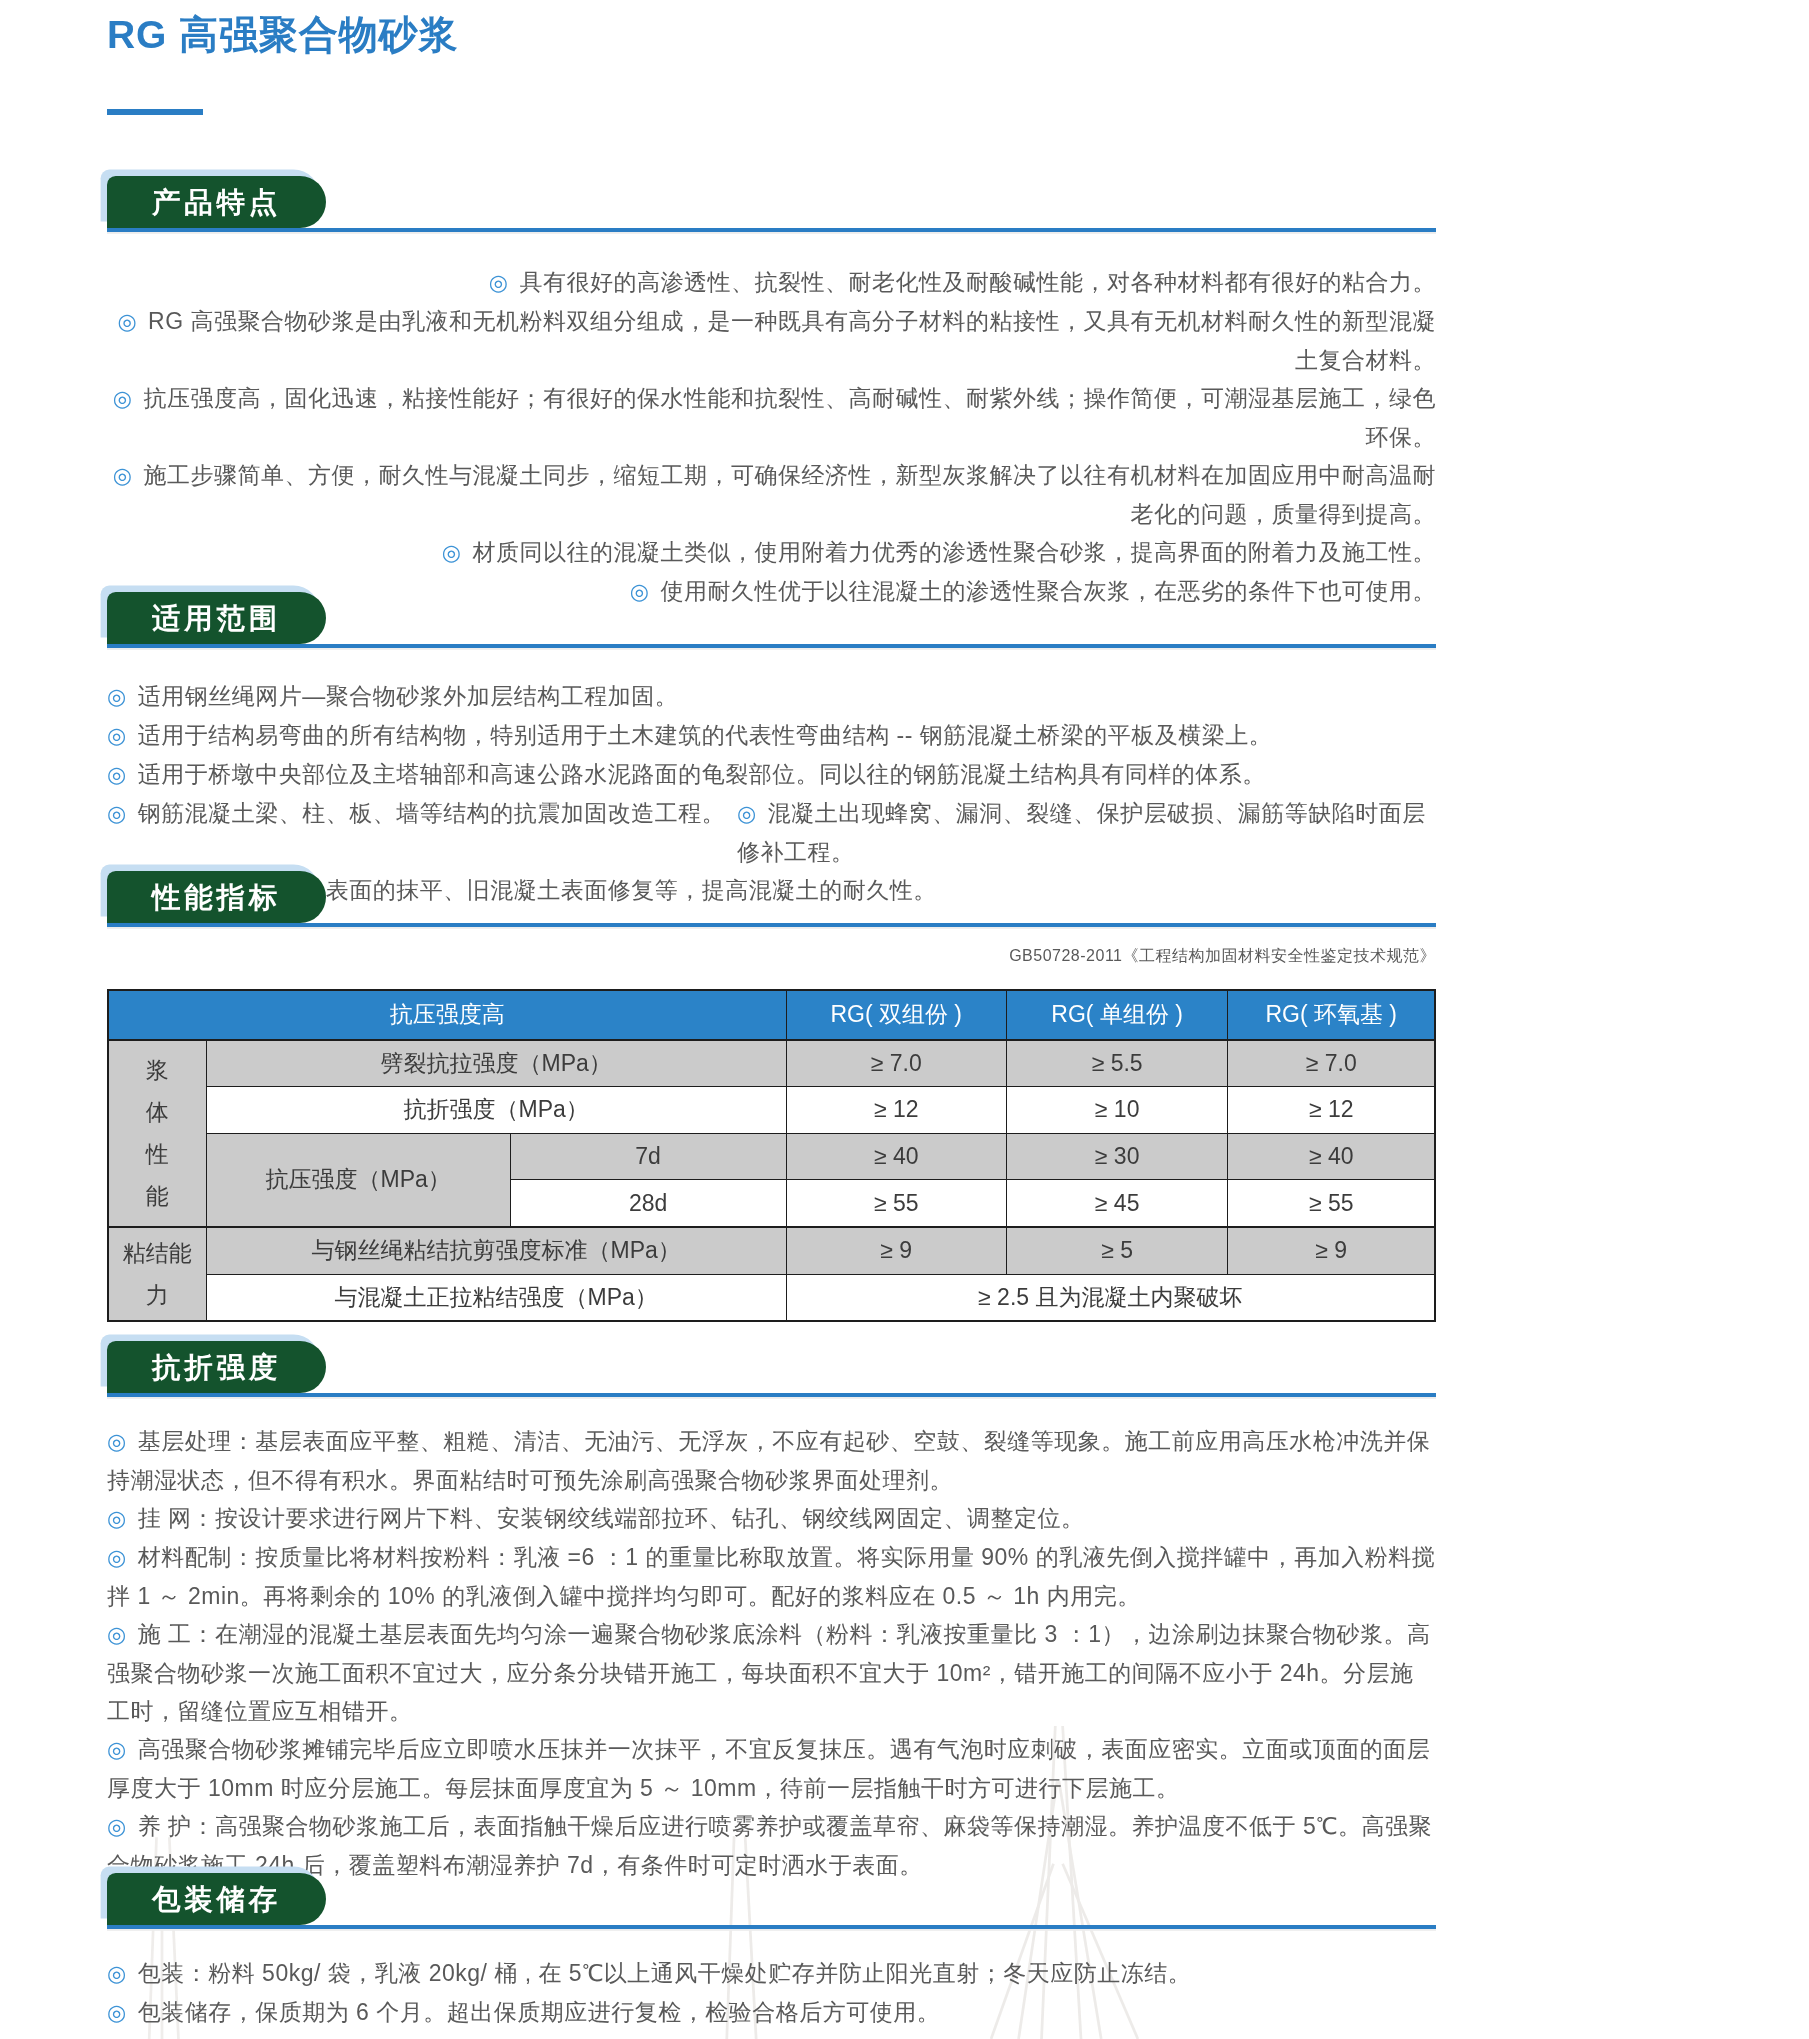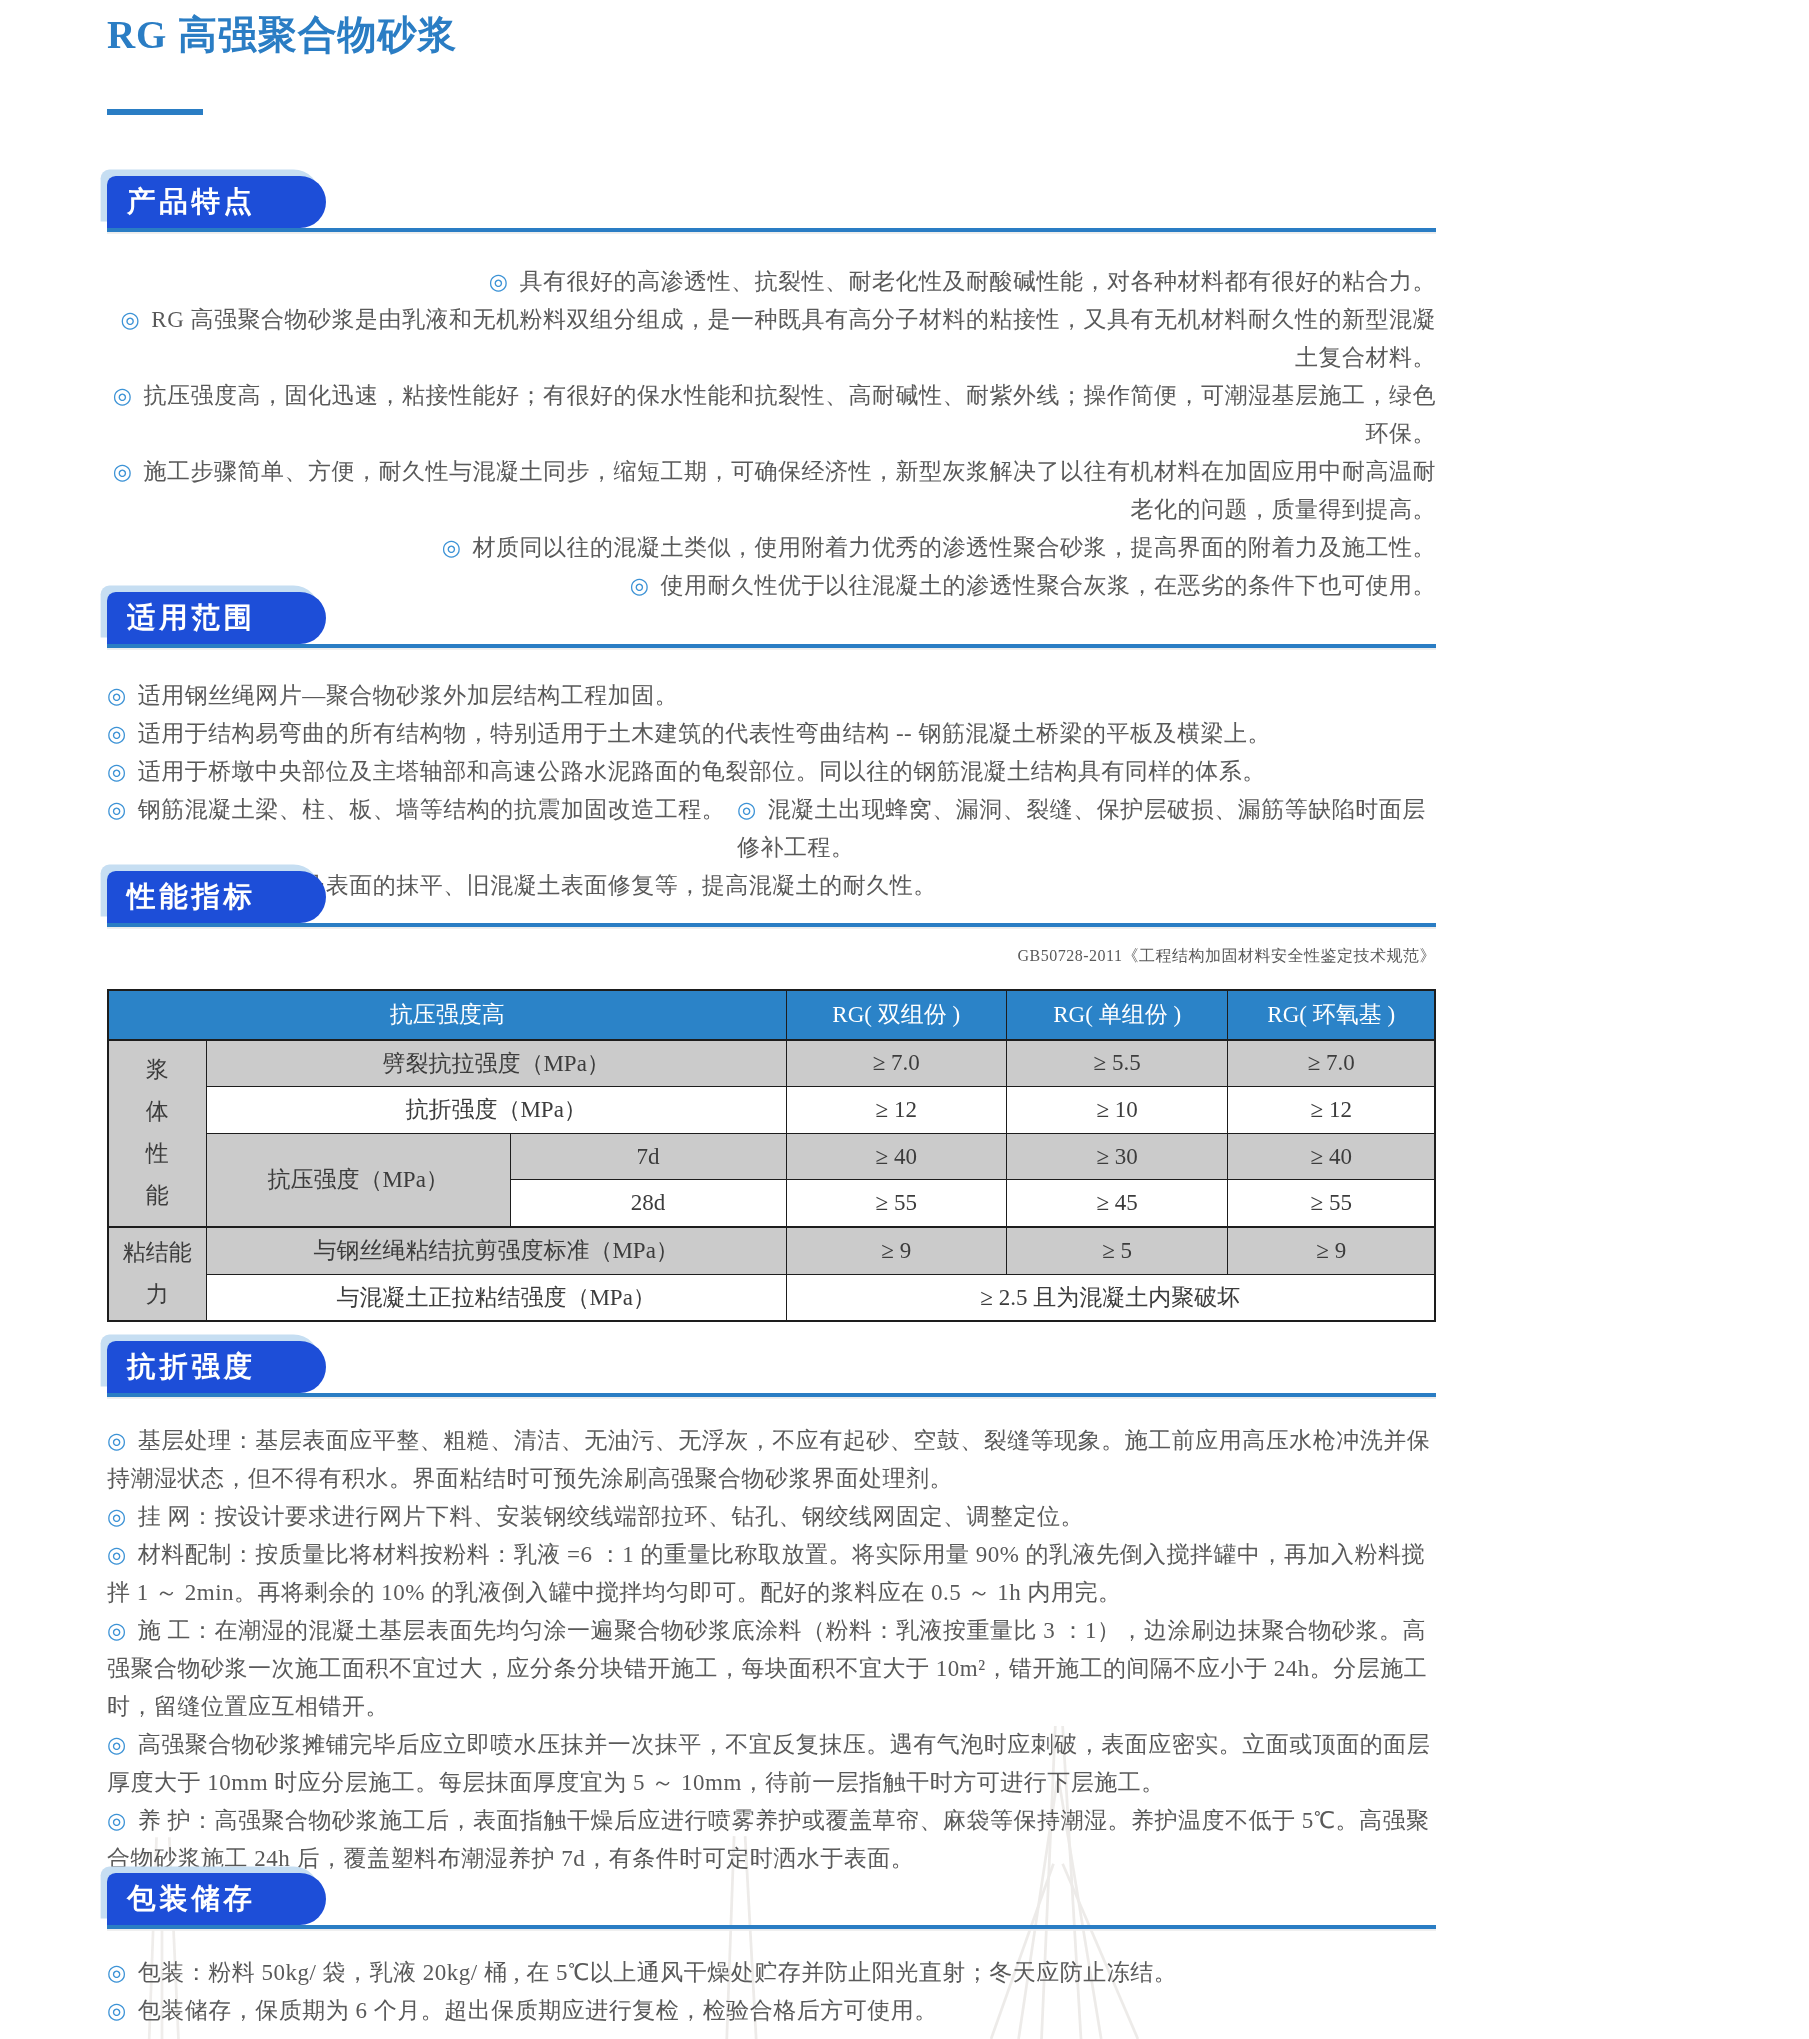--- a/index.html
+++ b/index.html
@@ -1,44 +1,44 @@
 <!DOCTYPE html>
 <html style="font-size:14.7px"><head>
 <meta charset="utf-8">
 <style>
   html,body{margin:0;padding:0;background:#ffffff;}
   .page{
     position:relative;
     width:1543px;height:2040px;
     background:#ffffff;
     overflow:hidden;
-    font-family:Liberation Serif, serif;
+    font-family:Liberation Sans, sans-serif;
     color:#595959;
   }
   .abs{position:absolute;left:107px;right:107px;}
   .page-title{
     font-size:39px;line-height:44px;font-weight:700;
     color:#2a7dc4;letter-spacing:0.9px;
   }
   .title-dash{
     position:absolute;left:107px;top:109px;
     width:96px;height:6.4px;background:#2a7dc4;
   }
   .section-head{
     border-bottom:4.6px solid #2a7dc4;
     box-shadow:0 1.8px 0 #ececec;
     height:52px;
   }
   .section-tab{
     display:inline-block;
     min-width:219px;box-sizing:border-box;
-    background:#1d4ed8;color:#ffffff;
+    background:#14532d;color:#ffffff;
     font-size:28.5px;font-weight:700;letter-spacing:3.7px;
     line-height:30px;padding:11px 20px;
-    text-align:left;
+    text-align:center;
     border-radius:11px 33px 33px 0;
     box-shadow:-6.4px -6.4px 0 0 #c6def2;
   }
   .bullets{font-size:23px;line-height:38px;color:#595959;letter-spacing:0.5px;}
   .bullet-item{margin:0;}
   .dot{color:#3d93d6;margin-right:11px;font-size:22px;}
   .pair-row{display:flex;}
   .pair-left{flex:0 0 47.4%;}
   .pair-right{flex:1;}
   .table-caption{

